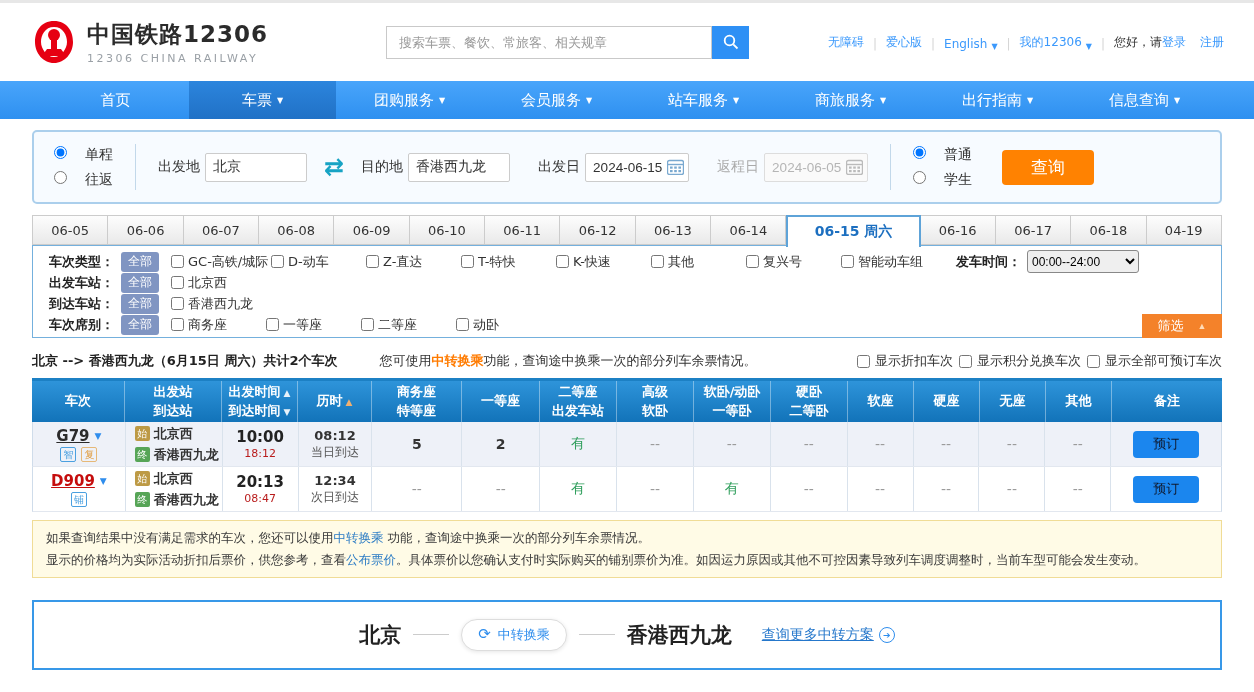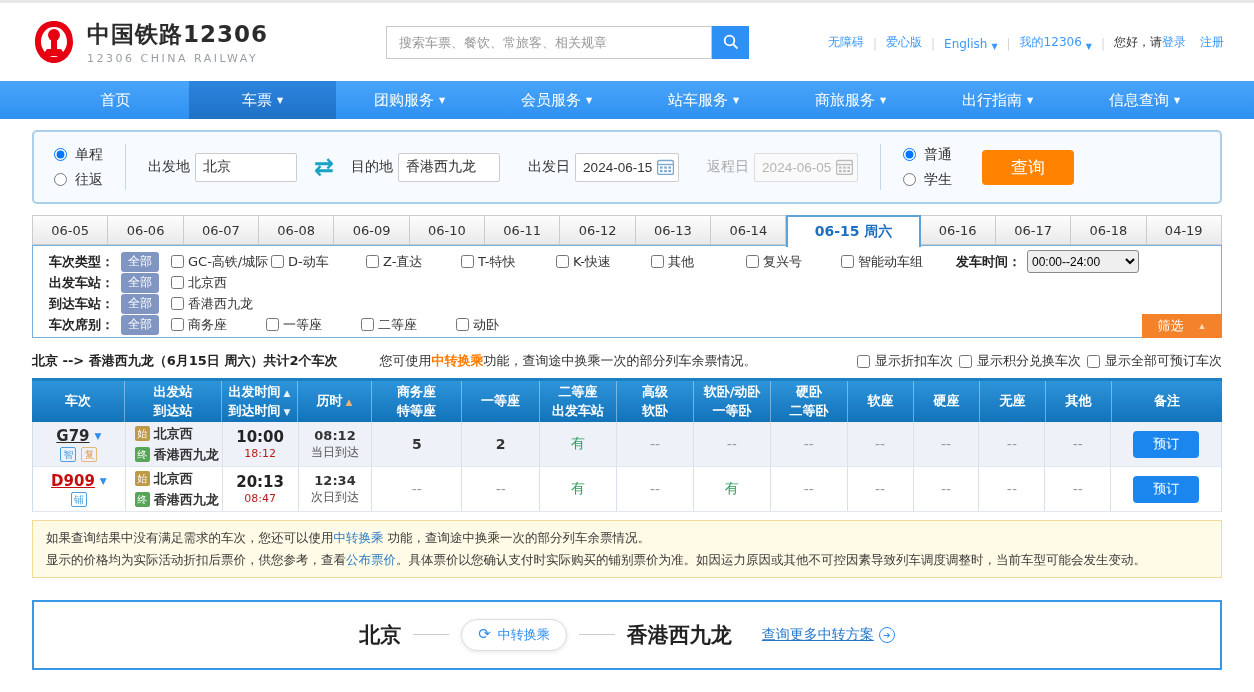--- a/index.html
+++ b/index.html
@@ -29,21 +29,21 @@
   
   .nav { height: 38px; background: linear-gradient(#49a5fb, #2e90f0); display: flex; padding-left: 42px; }
   .nav-item { width: 147px; display: flex; align-items: center; justify-content: center; color: #fff; font-size: 15px; cursor: pointer; }
   .nav-item .caret { color: #fff; font-size: 8px; margin-left: 5px; }
   .nav-item.active { background: linear-gradient(#2c85dd, #2071c6); }
 
   
   .form-panel { margin: 11px 32px 0; height: 74px; border: 2px solid #abcfec; border-radius: 5px;
     background: #f7fbff; display: flex; align-items: center; padding: 0 20px; }
   .radio-col { display: flex; flex-direction: column; gap: 7px; font-size: 14px; }
-  .radio-col label { display: flex; align-items: center; gap: 8px; cursor: pointer; }
+  .radio-col label { display: flex; align-items: flex-start; gap: 18px; cursor: pointer; }
   .vdiv { width: 1px; height: 46px; background: #c2d8ea; margin: 0 22px; }
   .field { display: flex; align-items: center; }
   .field > label { font-size: 14px; margin-right: 5px; color: #333; }
   .sta-input { width: 102px; height: 29px; border: 1px solid #ccc; padding: 0 7px; font-size: 14px; color: #333; border-radius: 2px; }
   .swap-icon { color: #17a3c4; font-size: 24px; font-weight: bold; margin: 0 17px; cursor: pointer; line-height: 1; }
   .date-wrap { position: relative; }
   .date-input { width: 104px; height: 29px; border: 1px solid #ccc; padding: 0 26px 0 7px; font-size: 13.5px; color: #333; border-radius: 2px; }
   .cal-icon { position: absolute; right: 5px; top: 6px; cursor: pointer; }
   .dis .date-input { background: #fafafa; color: #b5b5b5; border-color: #ddd; }
   .dis > label { color: #aaa; }
@@ -115,21 +115,21 @@
   .time-cell { flex-direction: column; justify-content: center; gap: 1px; }
   .dep-t { font-size: 15px; font-weight: bold; color: #222; }
   .arr-t { font-size: 11px; color: #b91c1c; }
   .dur-cell { flex-direction: column; justify-content: center; gap: 1px; }
   .dur-v { font-size: 13px; font-weight: bold; color: #333; }
   .dur-d { font-size: 12px; color: #555; }
   .seat { font-size: 14px; }
   .seat.ok { color: #2e9e5b; }
   .seat.none { color: #9b9b9b; }
   .seat.num { color: #333; font-weight: bold; }
-  .book-btn { width: 66px; height: 27px; background: #1b86ee; color: #ffffff; border: none; border-radius: 4px; font-size: 13px; cursor: pointer; }
+  .book-btn { width: 66px; height: 27px; background: #1b86ee; color: #0f172a; border: none; border-radius: 4px; font-size: 13px; cursor: pointer; }
 
   
   .notes { margin: 8px 32px 0; background: #fffbe6; border: 1px solid #f0dc96; padding: 6px 13px; font-size: 12.5px; color: #3a3a3a; line-height: 1.75; }
   .notes a { color: #2b7bc4; text-decoration: none; }
 
   
   .transfer { margin: 22px 32px 0; border: 2px solid #3898e8; background: #fff; height: 70px;
     display: flex; align-items: center; justify-content: center; }
   .city { font-size: 21px; font-weight: bold; color: #222; font-family: "DejaVu Serif", "Liberation Serif", serif; }
   .dashline { width: 36px; height: 1px; background: #ccc; margin: 0 12px; }

